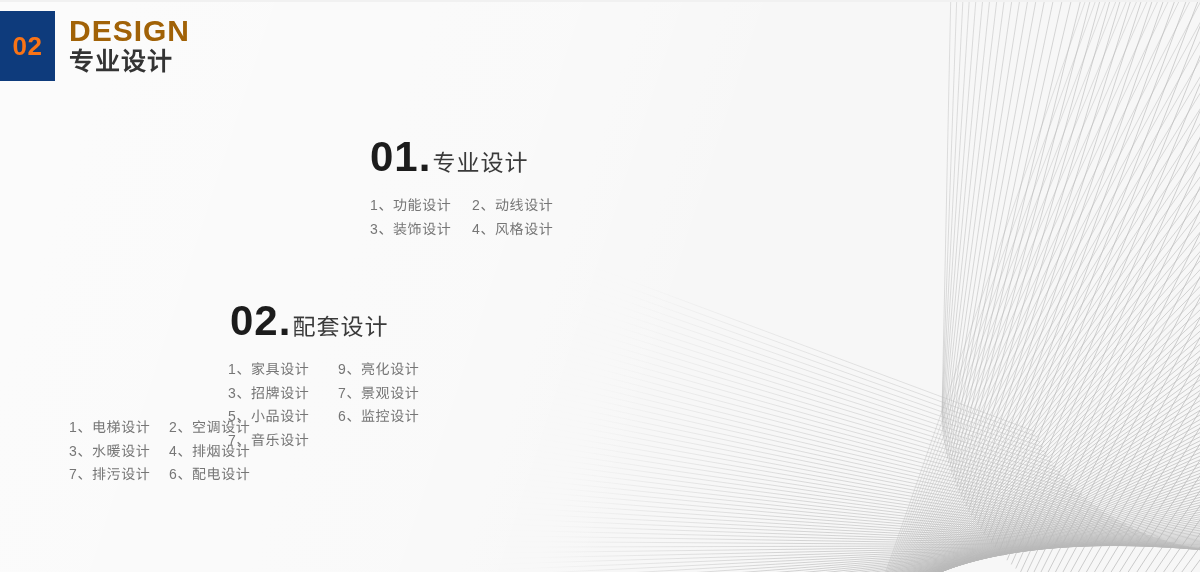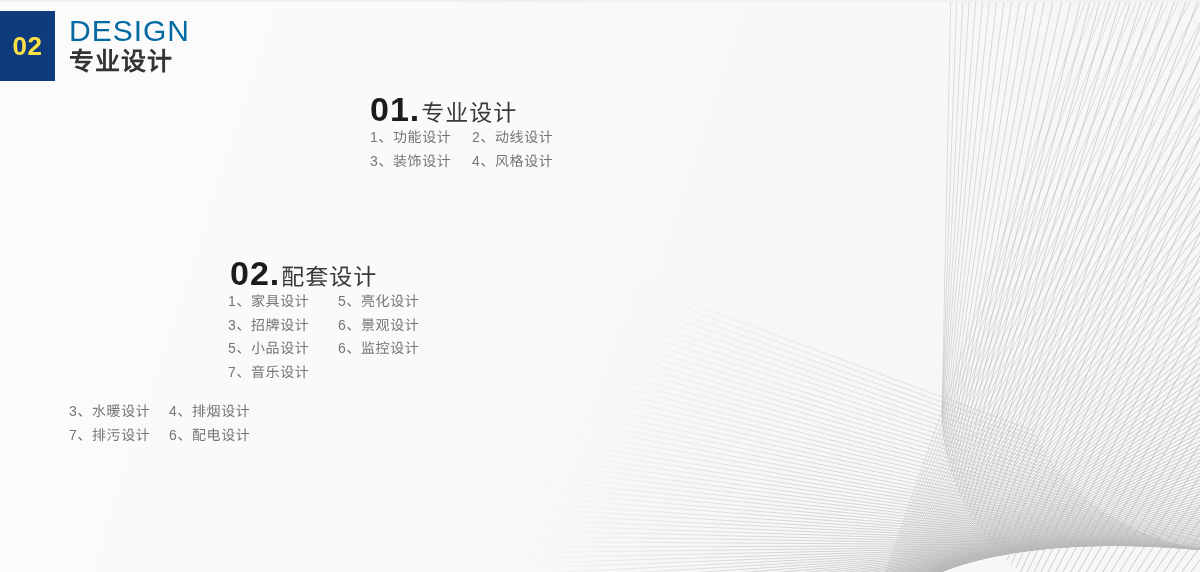--- a/index.html
+++ b/index.html
@@ -66,39 +66,39 @@
     position: absolute;
     left: 0; top: 11px;
     z-index: 5;
     display: flex;
     align-items: stretch;
   }
   .badge {
     width: 55px;
     height: 70px;
     background: #0e3b7c;
-    color: #fde047;
+    color: #f97316;
     display: flex;
     align-items: center;
     justify-content: center;
     font-size: 26px;
     font-weight: 700;
     letter-spacing: 0.5px;
     line-height: 1;
   }
   .header-text {
     margin-left: 14px;
     display: flex;
     flex-direction: column;
     justify-content: center;
   }
   .title-en {
     font-size: 30px;
-    font-weight: 400;
-    color: #0369a1;
+    font-weight: 700;
+    color: #a16207;
     letter-spacing: 1px;
     line-height: 1.02;
   }
   .title-cn {
     font-size: 25px;
     font-weight: 700;
     color: #333333;
     letter-spacing: 1px;
     line-height: 1.15;
     margin-top: 1px;
@@ -108,34 +108,36 @@
   .section {
     position: absolute;
     z-index: 5;
   }
   .sec-head {
     display: flex;
     align-items: baseline;
     white-space: nowrap;
   }
   .sec-num {
-    font-size: 34px;
+    font-size: 42px;
     font-weight: 700;
     color: #1c1c1c;
     letter-spacing: 1px;
     line-height: 1;
+    margin-top: 44px;
   }
   .sec-name {
     font-size: 23px;
     color: #3a3a3a;
     letter-spacing: 1px;
     line-height: 1;
     margin-left: 1px;
   }
   .sec-list {
+    margin-top: 16px;
   }
   .sec-row {
     display: flex;
     white-space: nowrap;
     color: #767676;
     font-size: 14px;
     line-height: 23.5px;
     letter-spacing: 0.6px;
   }
   .sec-row .cell { }
@@ -498,39 +500,43 @@
   </div>
 
   <div class="section" id="section-02">
     <div class="sec-head">
       <span class="sec-num">02.</span>
       <span class="sec-name">配套设计</span>
     </div>
     <div class="sec-list">
       <div class="sec-row">
         <span class="cell">1、家具设计</span>
-        <span class="cell">5、亮化设计</span>
+        <span class="cell">9、亮化设计</span>
       </div>
       <div class="sec-row">
         <span class="cell">3、招牌设计</span>
-        <span class="cell">6、景观设计</span>
+        <span class="cell">7、景观设计</span>
       </div>
       <div class="sec-row">
         <span class="cell">5、小品设计</span>
         <span class="cell">6、监控设计</span>
       </div>
       <div class="sec-row">
         <span class="cell">7、音乐设计</span>
       </div>
     </div>
   </div>
 
   <div class="section" id="section-03">
     <div class="sec-list">
       <div class="sec-row">
+        <span class="cell">1、电梯设计</span>
+        <span class="cell">2、空调设计</span>
+      </div>
+      <div class="sec-row">
         <span class="cell">3、水暖设计</span>
         <span class="cell">4、排烟设计</span>
       </div>
       <div class="sec-row">
         <span class="cell">7、排污设计</span>
         <span class="cell">6、配电设计</span>
       </div>
     </div>
   </div>
 

